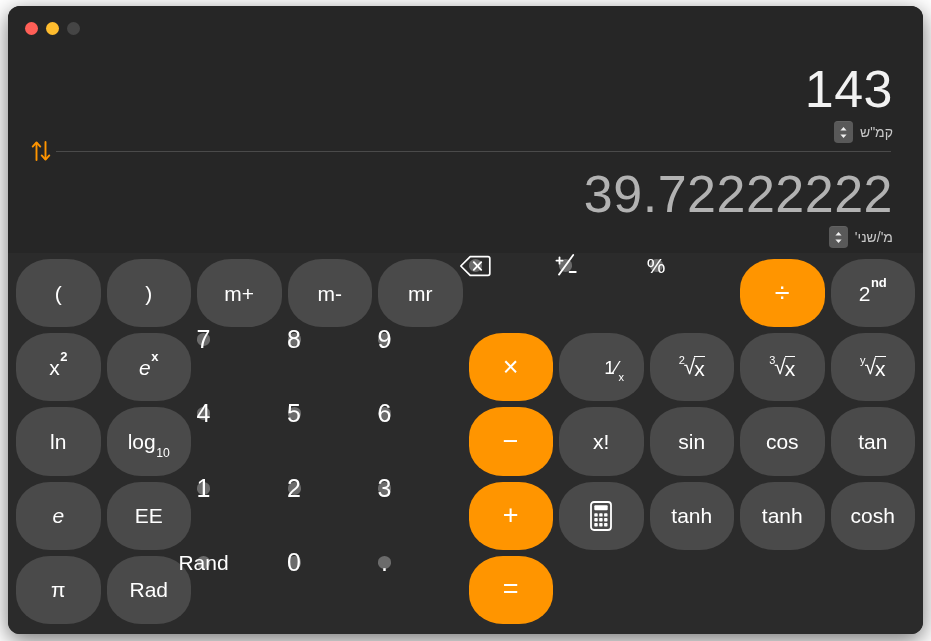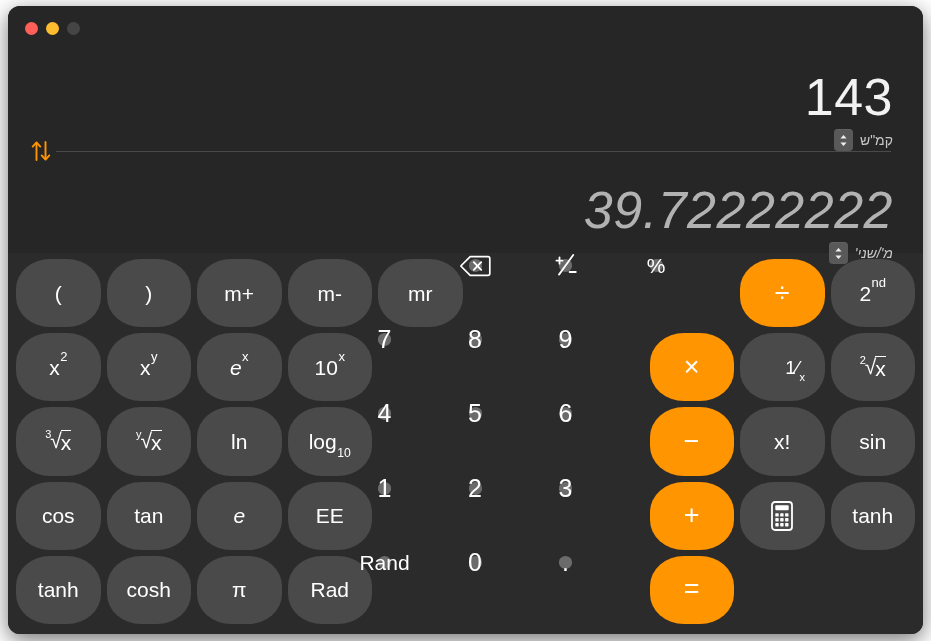--- a/index.html
+++ b/index.html
@@ -60,31 +60,30 @@
   .field {
     position: relative;
     height: 99px;
     display: flex;
     flex-direction: column;
     align-items: flex-end;
     justify-content: flex-start;
     padding-right: 14px;
   }
   .field.top { height: 101px; padding-top: 10px; }
-  .field.bottom { height: 100px; padding-top: 20px; font-style: italic; }
+  .field.bottom { height: 100px; padding-top: 12px; }
 
   .value {
     font-size: 52px;
     line-height: 58px;
     font-weight: 300;
     letter-spacing: 0.5px;
     color: #f2f2f2;
     font-family: "Liberation Sans", "DejaVu Sans", sans-serif;
     white-space: nowrap;
-    margin-top: 8px;
   }
   .value.secondary { color: #b2b2b2; }
 
   .unit-row {
     display: flex;
     flex-direction: row;
     align-items: center;
     gap: 7px;
     margin-top: 3px;
     direction: ltr;
@@ -170,20 +169,21 @@
   .key.light  { background: #6b6b6b; }
   .key.accent { background: #ff9500; }
 
   .key .sup {
     font-size: 0.62em;
     vertical-align: super;
     line-height: 0;
     position: relative;
     top: -0.42em;
     margin-left: 0.5px;
+    font-weight: bold;
   }
   .key .sub {
     font-size: 0.58em;
     vertical-align: sub;
     line-height: 0;
     position: relative;
     top: 0.22em;
     margin-left: 0.5px;
   }
   .key .ital { font-style: italic; }
@@ -300,27 +300,21 @@
       <button class="key accent">
         <span class="opsym">÷</span>
       </button>
       <button class="key func">
         <span><span>2</span><span class="sup">nd</span></span>
       </button>
       <button class="key func">
         <span><span>x</span><span class="sup">2</span></span>
       </button>
       <button class="key func">
-        <span><span>x</span><span class="sup">y</span></span>
-      </button>
-      <button class="key func">
         <span><span class="ital">e</span><span class="sup">x</span></span>
-      </button>
-      <button class="key func">
-        <span><span>10</span><span class="sup">x</span></span>
       </button>
       <button class="key light">
         <span class="big">7</span>
       </button>
       <button class="key light">
         <span class="big">8</span>
       </button>
       <button class="key light">
         <span class="big">9</span>
       </button>

